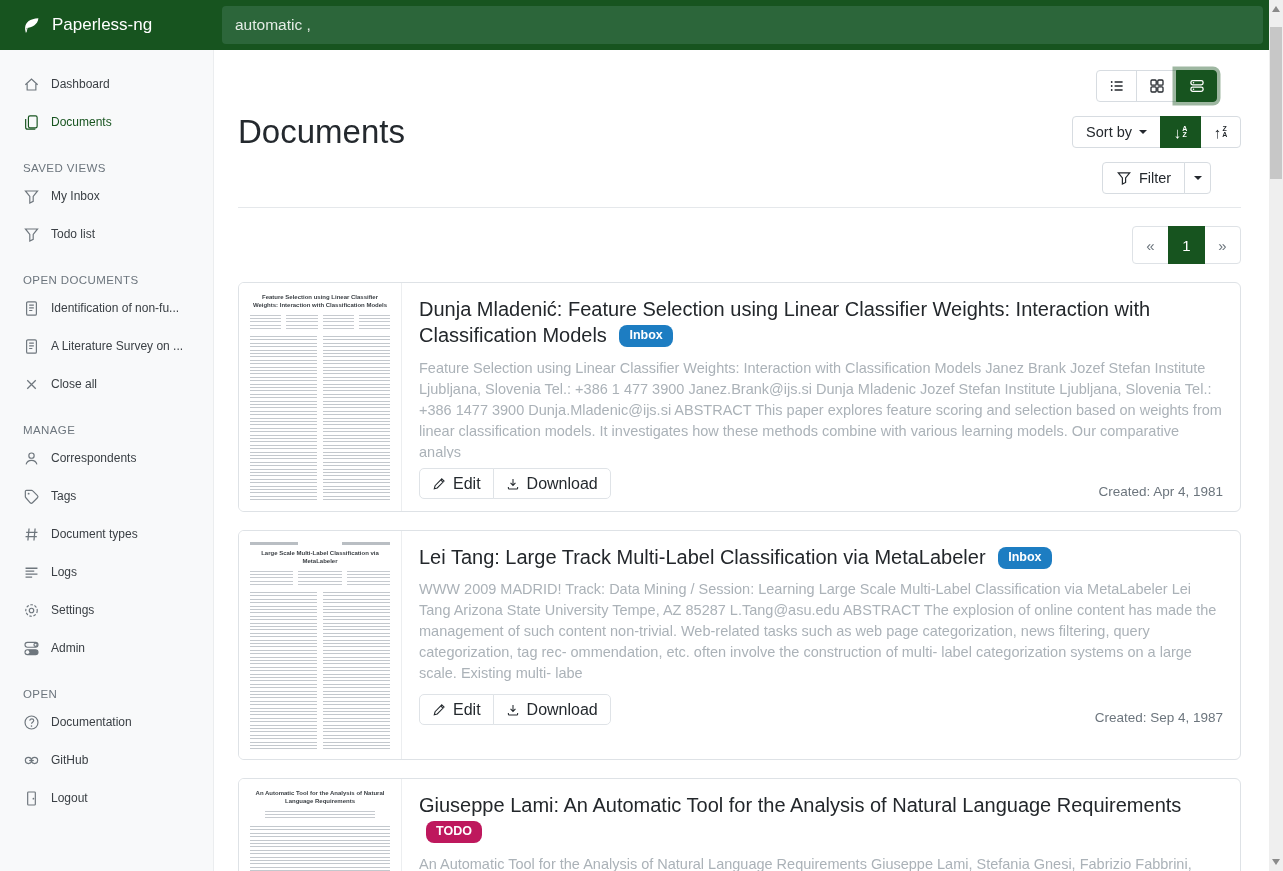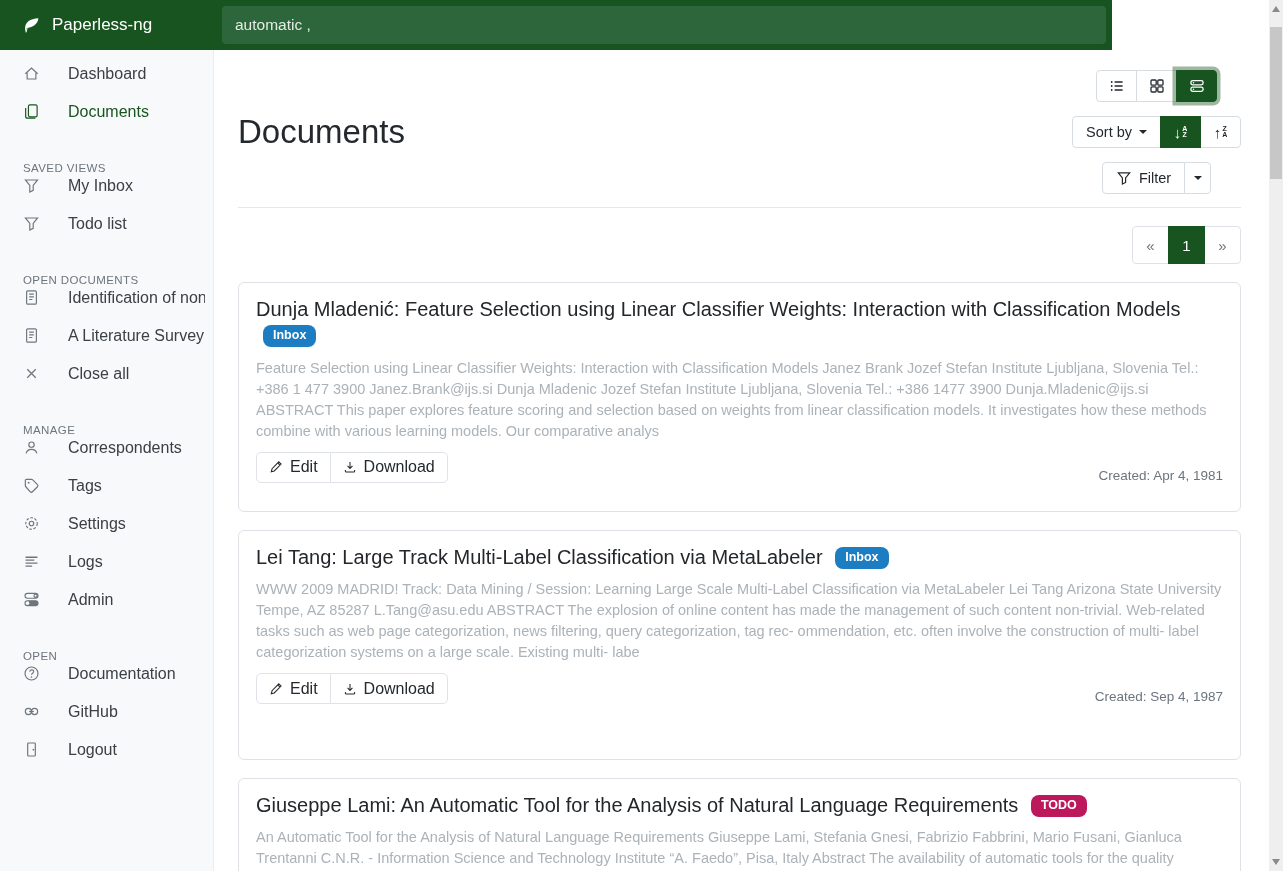--- a/index.html
+++ b/index.html
@@ -10,38 +10,38 @@
     --card-border:#dee2e6;
     --summary:#abb2b8;
   }
   *{box-sizing:border-box;}
   html,body{margin:0;padding:0;}
   body{
     width:1283px;height:871px;position:relative;overflow:hidden;
     background:#fff;font-family:"Liberation Sans",sans-serif;color:#212529;
   }
   
-  .header{position:absolute;left:0;top:0;width:1112px;height:50px;background:var(--accent);
+  .header{position:absolute;left:0;top:0;width:1269px;height:50px;background:var(--accent);
     display:flex;align-items:center;z-index:10;justify-content:flex-end;}
   .brand{width:222px;flex:none;display:flex;align-items:center;gap:11px;padding-left:22px;
     color:#fff;font-size:17px;cursor:pointer;}
   .brand svg{width:19px;height:19px;flex:none;}
   .search-input{flex:1;height:38px;margin-right:6px;background:var(--search-bg);
     border:none;border-radius:4px;color:#e4ece5;font-size:15.5px;padding:0 13px;outline:none;}
   
   .scrollbar{position:absolute;right:0;top:0;width:14px;height:871px;background:#efefef;z-index:60;}
   .sb-arrow{position:absolute;left:3px;width:0;height:0;border-left:4px solid transparent;border-right:4px solid transparent;cursor:pointer;}
   .sb-arrow.up{top:6px;border-bottom:6px solid #8a8a8a;}
   .sb-arrow.down{bottom:6px;border-top:6px solid #8a8a8a;}
   .sb-thumb{position:absolute;left:1px;top:27px;width:12px;height:152px;background:#c7c7c7;cursor:pointer;}
   
   .sidebar{position:absolute;left:0;top:50px;bottom:0;width:214px;background:var(--sidebar-bg);
     border-right:1px solid #ebedef;padding-top:15px;overflow:hidden;}
-  .nav-item{display:flex;gap:28px;height:38px;padding:0 8px 0 23px;
-    font-size:16px;color:#3b4045;cursor:pointer;white-space:nowrap;}
+  .nav-item{display:flex;align-items:center;gap:11px;height:38px;padding:0 8px 0 23px;
+    font-size:12px;color:#3b4045;cursor:pointer;white-space:nowrap;}
   .nav-item .icon{width:17px;height:17px;flex:none;color:#6e767d;display:flex;align-items:center;justify-content:center;}
   .nav-item .icon svg{width:17px;height:17px;}
   .nav-item .lbl{overflow:hidden;text-overflow:clip;}
   .nav-item.active{color:var(--accent);}
   .nav-item.active .icon{color:var(--accent);}
   .nav-section-title{margin-top:21px;margin-bottom:3px;padding:0 23px;font-size:11.5px;
     color:#6c757d;letter-spacing:.4px;white-space:nowrap;}
   
   .main{position:absolute;left:214px;top:50px;right:14px;bottom:0;background:#fff;
     padding:20px 28px 0 24px;overflow:hidden;}
@@ -69,21 +69,21 @@
   
   .pagination{display:flex;justify-content:flex-end;margin-top:18px;}
   .page-btn{min-width:37px;height:38px;border:1px solid #dee2e6;background:#fff;color:#6c757d;
     font-size:15px;display:inline-flex;align-items:center;justify-content:center;cursor:pointer;font-family:inherit;}
   .page-btn + .page-btn{margin-left:-1px;}
   .page-btn:first-child{border-radius:4px 0 0 4px;}
   .page-btn:last-child{border-radius:0 4px 4px 0;}
   .page-btn.current{background:var(--accent);border-color:var(--accent);color:#fff;z-index:1;}
   
   .card{display:flex;height:230px;border:1px solid var(--card-border);border-radius:6px;
-    margin-top:18px;background:#fff;overflow:hidden;flex-direction:column;}
+    margin-top:18px;background:#fff;overflow:hidden;}
   .thumb{width:163px;flex:none;background:#fff;border-right:1px solid #eceef0;position:relative;
     overflow:hidden;cursor:pointer;}
   .paper{position:absolute;inset:2px;background:#fff;padding:9px 9px 6px;display:flex;flex-direction:column;}
   .p-header{display:flex;justify-content:space-between;margin-bottom:5px;}
   .p-header span{display:block;width:34%;height:3px;background:#b9bec3;}
   .p-title{font-size:6px;font-weight:700;text-align:center;color:#3a3f44;line-height:1.3;margin-bottom:5px;}
   .p-authors{display:flex;gap:5px;margin-bottom:6px;}
   .p-authors span{flex:1;height:15px;background:repeating-linear-gradient(to bottom,#c6cacf 0 1px,transparent 1px 3.2px);}
   .p-byline{width:78%;margin:0 auto 6px;height:9px;background:repeating-linear-gradient(to bottom,#c6cacf 0 1px,transparent 1px 3.2px);}
   .p-cols{display:flex;gap:6px;flex:1;}
@@ -197,34 +197,42 @@
     <span class="icon">
           <svg viewBox="0 0 16 16" fill="none" stroke="currentColor" stroke-width="1.1">
             <path d="M2.2 8.1V3.3a1.1 1.1 0 0 1 1.1-1.1h4.8a1.6 1.6 0 0 1 1.1.5l4.4 4.4a1.5 1.5 0 0 1 0 2.1l-4.7 4.7a1.5 1.5 0 0 1-2.1 0L2.7 9.2a1.6 1.6 0 0 1-.5-1.1z"></path>
             <circle cx="5.3" cy="5.3" r=".9" fill="currentColor" stroke="none"></circle>
           </svg>
         </span>
     <span class="lbl">Tags</span>
   </div>
       <div class="nav-item">
     <span class="icon">
+          <svg viewBox="0 0 16 16" fill="none" stroke="currentColor" stroke-width="1.2">
+            <path d="M5.7 2.4 4.6 13.6M11.4 2.4 10.3 13.6M3 5.9h10.6M2.4 10.1H13"></path>
+          </svg>
+        </span>
+    <span class="lbl">Document types</span>
+  </div>
+      <div class="nav-item">
+    <span class="icon">
+          <svg viewBox="0 0 16 16" fill="none" stroke="currentColor" stroke-width="1.2">
+            <path d="M2.4 4h11.2M2.4 6.8h8.2M2.4 9.6h11.2M2.4 12.4h6.2"></path>
+          </svg>
+        </span>
+    <span class="lbl">Logs</span>
+  </div>
+      <div class="nav-item">
+    <span class="icon">
           <svg viewBox="0 0 16 16" fill="none" stroke="currentColor" stroke-width="1.1">
             <circle cx="8" cy="8" r="2.1"></circle>
             <circle cx="8" cy="8" r="5.4" stroke-dasharray="2.4 1.55"></circle>
           </svg>
         </span>
     <span class="lbl">Settings</span>
-  </div>
-      <div class="nav-item">
-    <span class="icon">
-          <svg viewBox="0 0 16 16" fill="none" stroke="currentColor" stroke-width="1.2">
-            <path d="M2.4 4h11.2M2.4 6.8h8.2M2.4 9.6h11.2M2.4 12.4h6.2"></path>
-          </svg>
-        </span>
-    <span class="lbl">Logs</span>
   </div>
       <div class="nav-item">
     <span class="icon">
           <svg viewBox="0 0 16 16" fill="none" stroke="currentColor" stroke-width="1.1">
             <rect x="1.9" y="2.3" width="12.2" height="4.5" rx="2.25"></rect>
             <circle cx="11.8" cy="4.55" r="1.5"></circle>
             <rect x="1.9" y="9.2" width="12.2" height="4.5" rx="2.25" fill="currentColor"></rect>
             <circle cx="4.2" cy="11.45" r="1.7" fill="#f8f9fa" stroke="none"></circle>
           </svg>
         </span>

